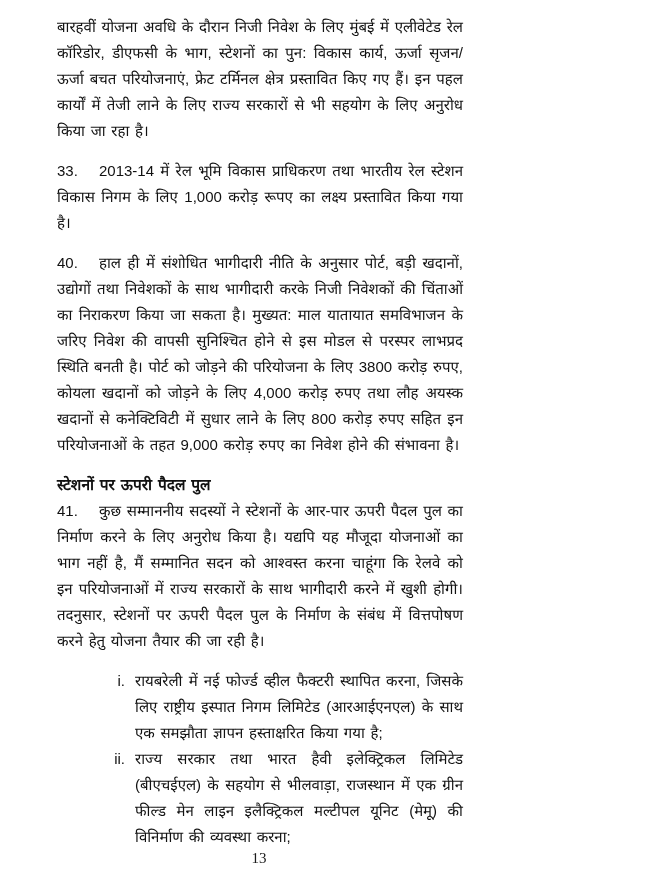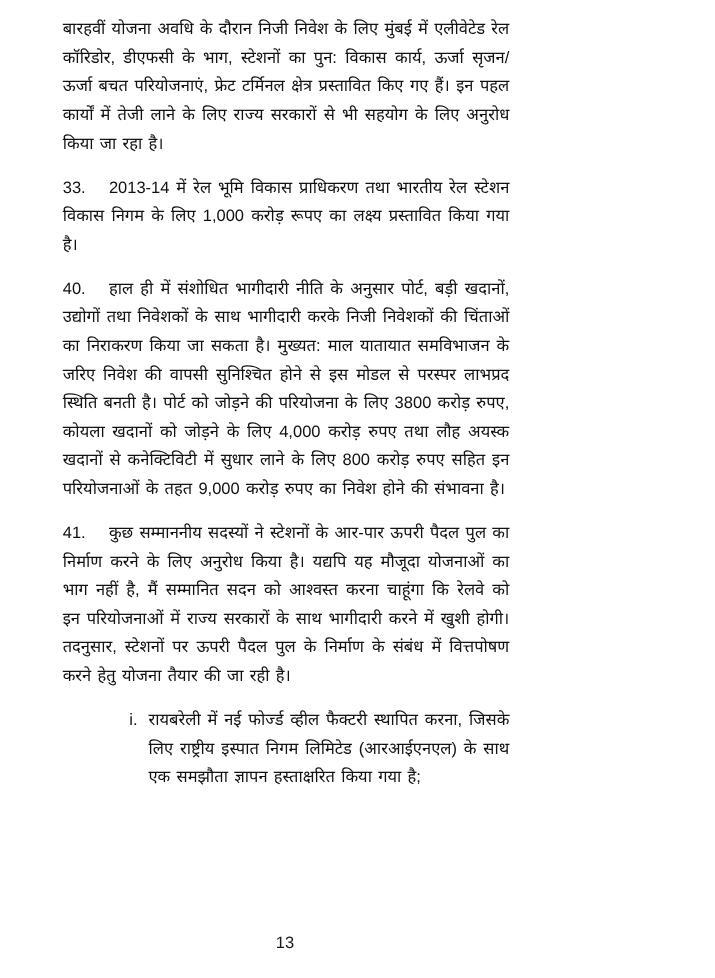--- a/index.html
+++ b/index.html
@@ -51,43 +51,48 @@
     flex: 1;
     text-align: justify;
     word-spacing: 1.5px;
   }
   .page-number {
     position: absolute;
     bottom: 18px;
     left: 0;
     width: 100%;
     text-align: center;
-    font-family: Liberation Sans, sans-serif;
+    font-family: Liberation Serif, serif;
     font-size: 15px;
     color: #1a1a1a;
   }
 </style>
 </head>
 <body>
 
 <div class="page">
 
   <p class="para"><span class="body-text">बारहवीं योजना अवधि के दौरान निजी निवेश के लिए मुंबई में एलीवेटेड रेल कॉरिडोर, डीएफसी के भाग, स्टेशनों का पुन: विकास कार्य, ऊर्जा सृजन/ऊर्जा बचत परियोजनाएं, फ्रेट टर्मिनल क्षेत्र प्रस्तावित किए गए हैं। इन पहल कार्यों में तेजी लाने के लिए राज्य सरकारों से भी सहयोग के लिए अनुरोध किया जा रहा है।</span></p>
 
   <p class="para"><span class="num">33.</span><span class="body-text">2013-14 में रेल भूमि विकास प्राधिकरण तथा भारतीय रेल स्टेशन विकास निगम के लिए 1,000 करोड़ रूपए का लक्ष्य प्रस्तावित किया गया है।</span></p>
 
   <p class="para"><span class="num">40.</span><span class="body-text">हाल ही में संशोधित भागीदारी नीति के अनुसार पोर्ट, बड़ी खदानों, उद्योगों तथा निवेशकों के साथ भागीदारी करके निजी निवेशकों की चिंताओं का निराकरण किया जा सकता है। मुख्यत: माल यातायात समविभाजन के जरिए निवेश की वापसी सुनिश्चित होने से इस मोडल से परस्पर लाभप्रद स्थिति बनती है। पोर्ट को जोड़ने की परियोजना के लिए 3800 करोड़ रुपए, कोयला खदानों को जोड़ने के लिए 4,000 करोड़ रुपए तथा लौह अयस्क खदानों से कनेक्टिविटी में सुधार लाने के लिए 800 करोड़ रुपए सहित इन परियोजनाओं के तहत 9,000 करोड़ रुपए का निवेश होने की संभावना है।</span></p>
 
+  <h2 class="heading para" style="margin-bottom:0;">स्टेशनों पर ऊपरी पैदल पुल</h2>
 
   <p class="para"><span class="num">41.</span><span class="body-text">कुछ सम्माननीय सदस्यों ने स्टेशनों के आर-पार ऊपरी पैदल पुल का निर्माण करने के लिए अनुरोध किया है। यद्यपि यह मौजूदा योजनाओं का भाग नहीं है, मैं सम्मानित सदन को आश्वस्त करना चाहूंगा कि रेलवे को इन परियोजनाओं में राज्य सरकारों के साथ भागीदारी करने में खुशी होगी। तदनुसार, स्टेशनों पर ऊपरी पैदल पुल के निर्माण के संबंध में वित्तपोषण करने हेतु योजना तैयार की जा रही है।</span></p>
 
 
 
   <div class="list">
     <div class="list-item">
       <span class="marker">i.</span>
       <span class="item-text">रायबरेली में नई फोर्ज्ड व्हील फैक्टरी स्थापित करना, जिसके लिए राष्ट्रीय इस्पात निगम लिमिटेड (आरआईएनएल) के साथ एक समझौता ज्ञापन हस्ताक्षरित किया गया है;</span>
     </div>
+    <div class="list-item">
+      <span class="marker">ii.</span>
+      <span class="item-text">राज्य सरकार तथा भारत हैवी इलेक्ट्रिकल लिमिटेड (बीएचईएल) के सहयोग से भीलवाड़ा, राजस्थान में एक ग्रीन फील्ड मेन लाइन इलैक्ट्रिकल मल्टीपल यूनिट (मेमू) की विनिर्माण की व्यवस्था करना;</span>
+    </div>
   </div>
 
   <div class="page-number">13</div>
 
 </div>
 
 </body></html>

